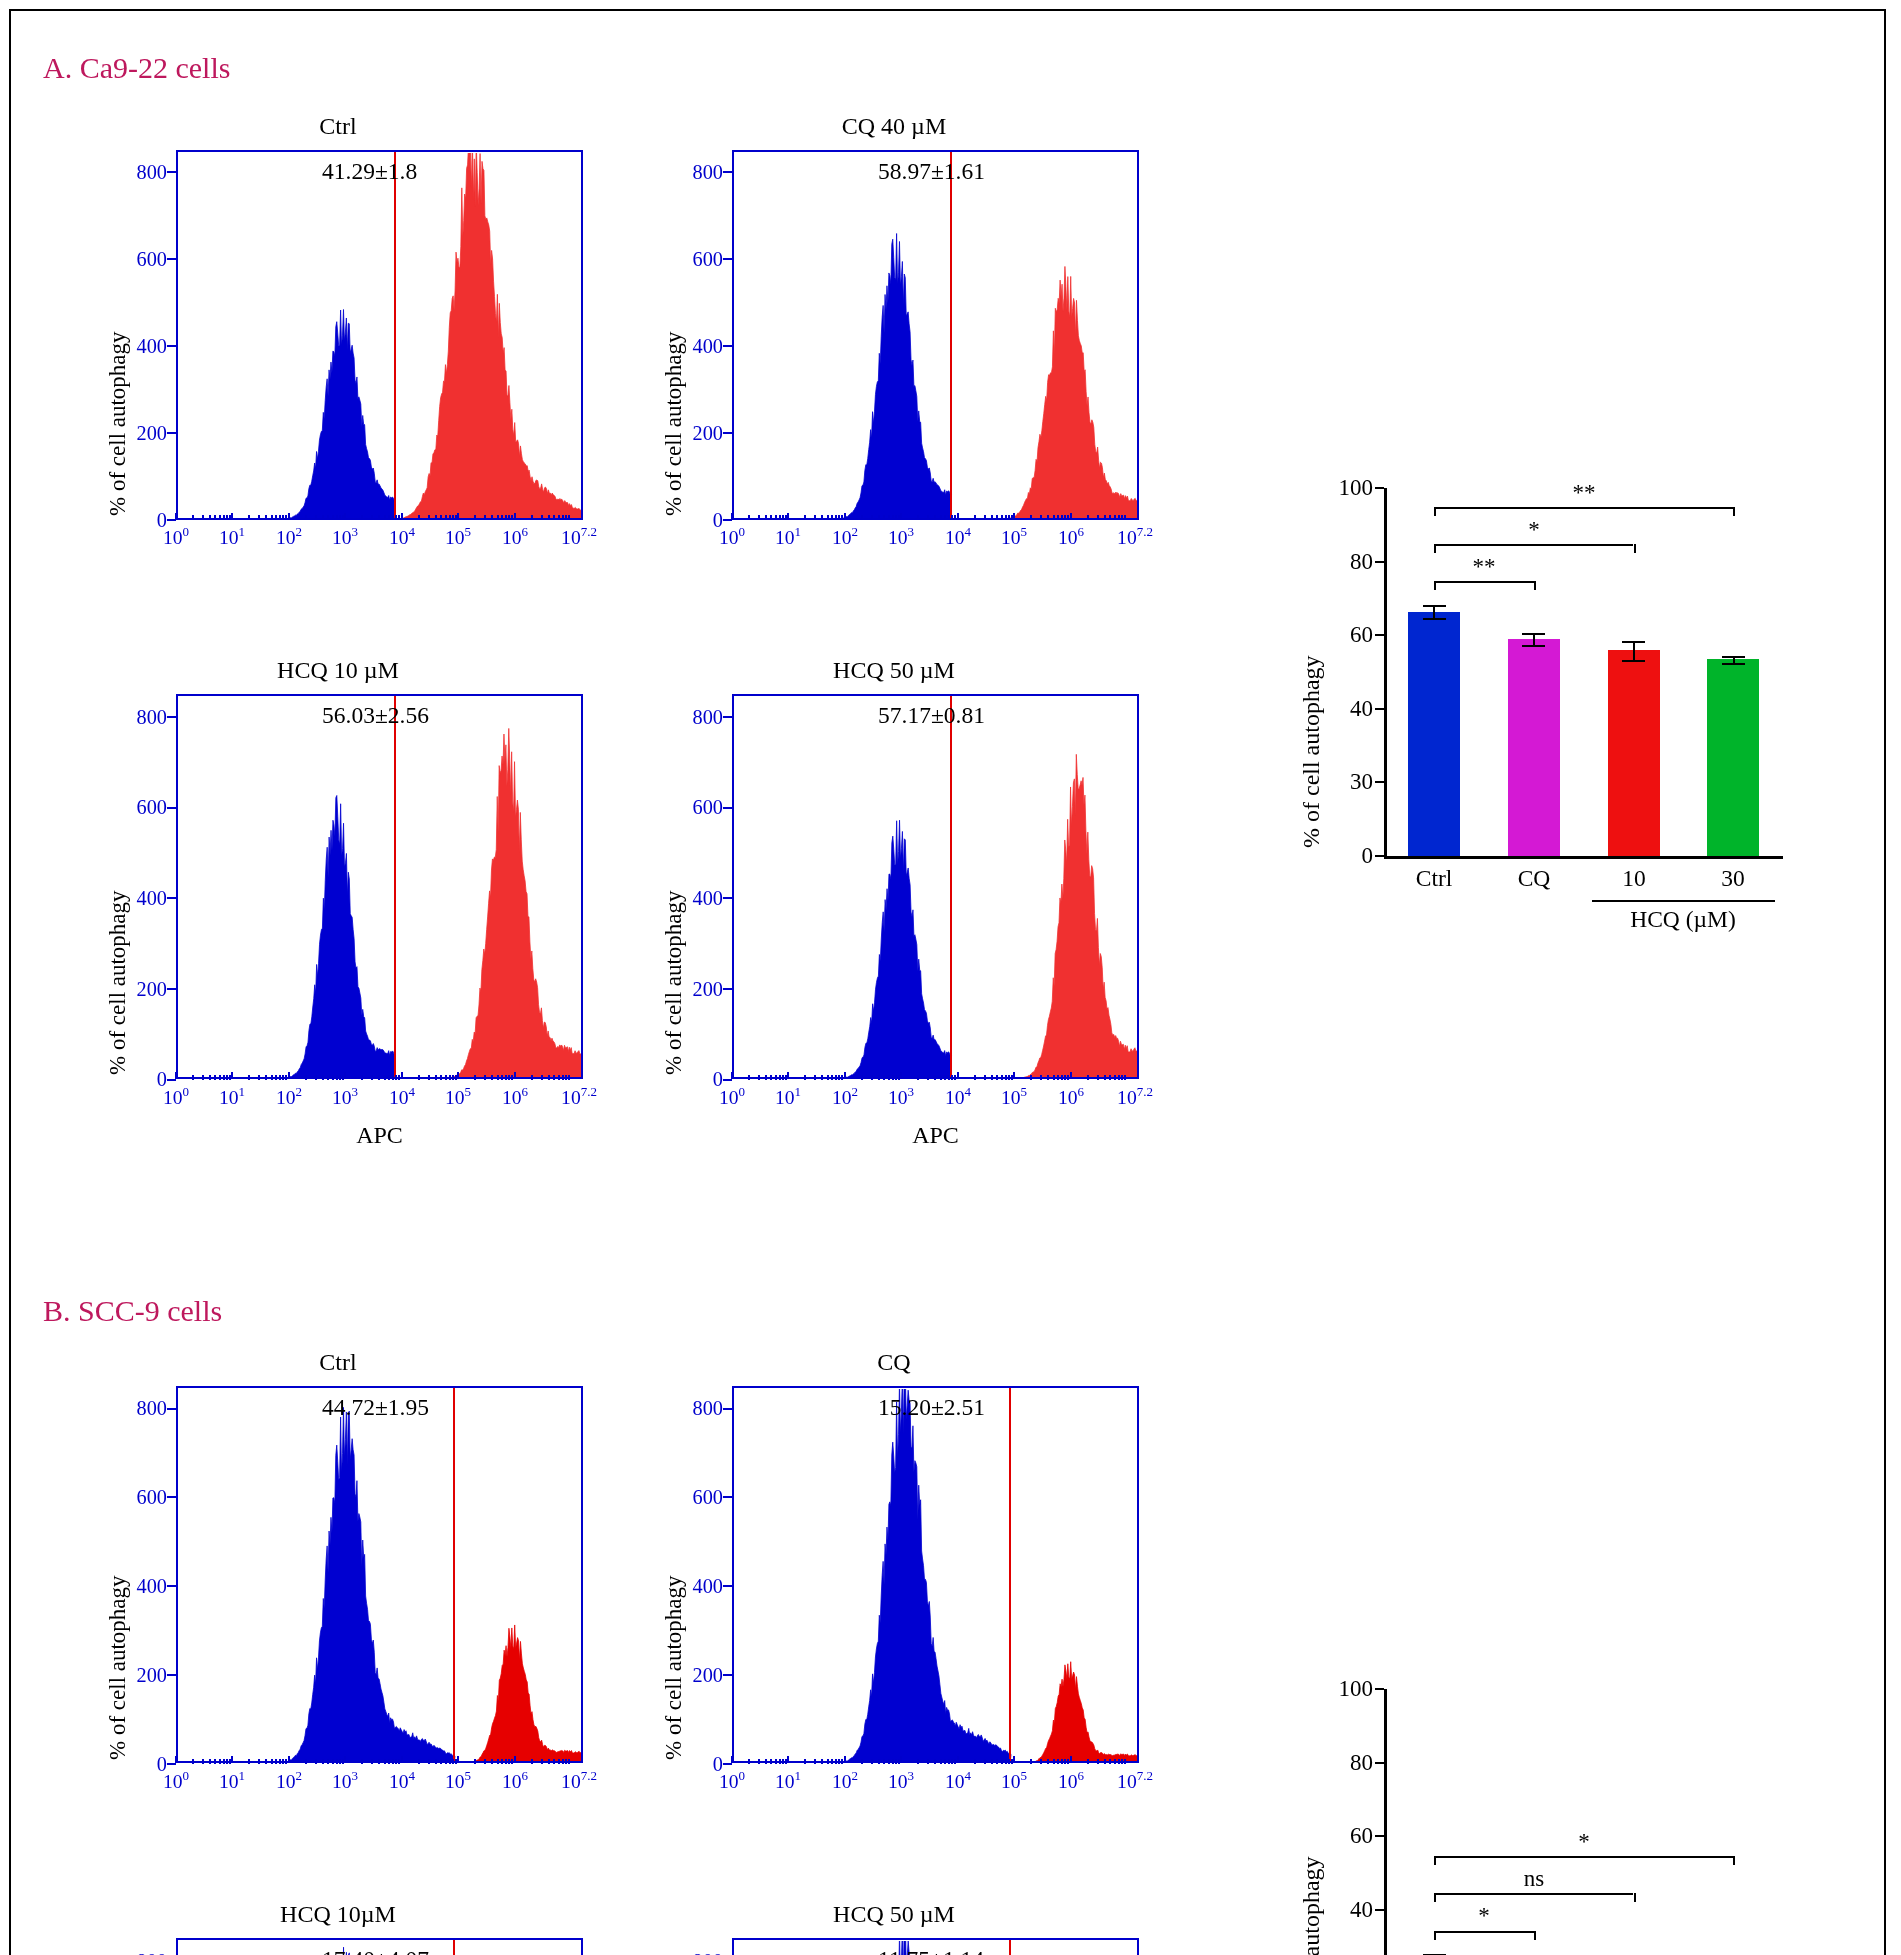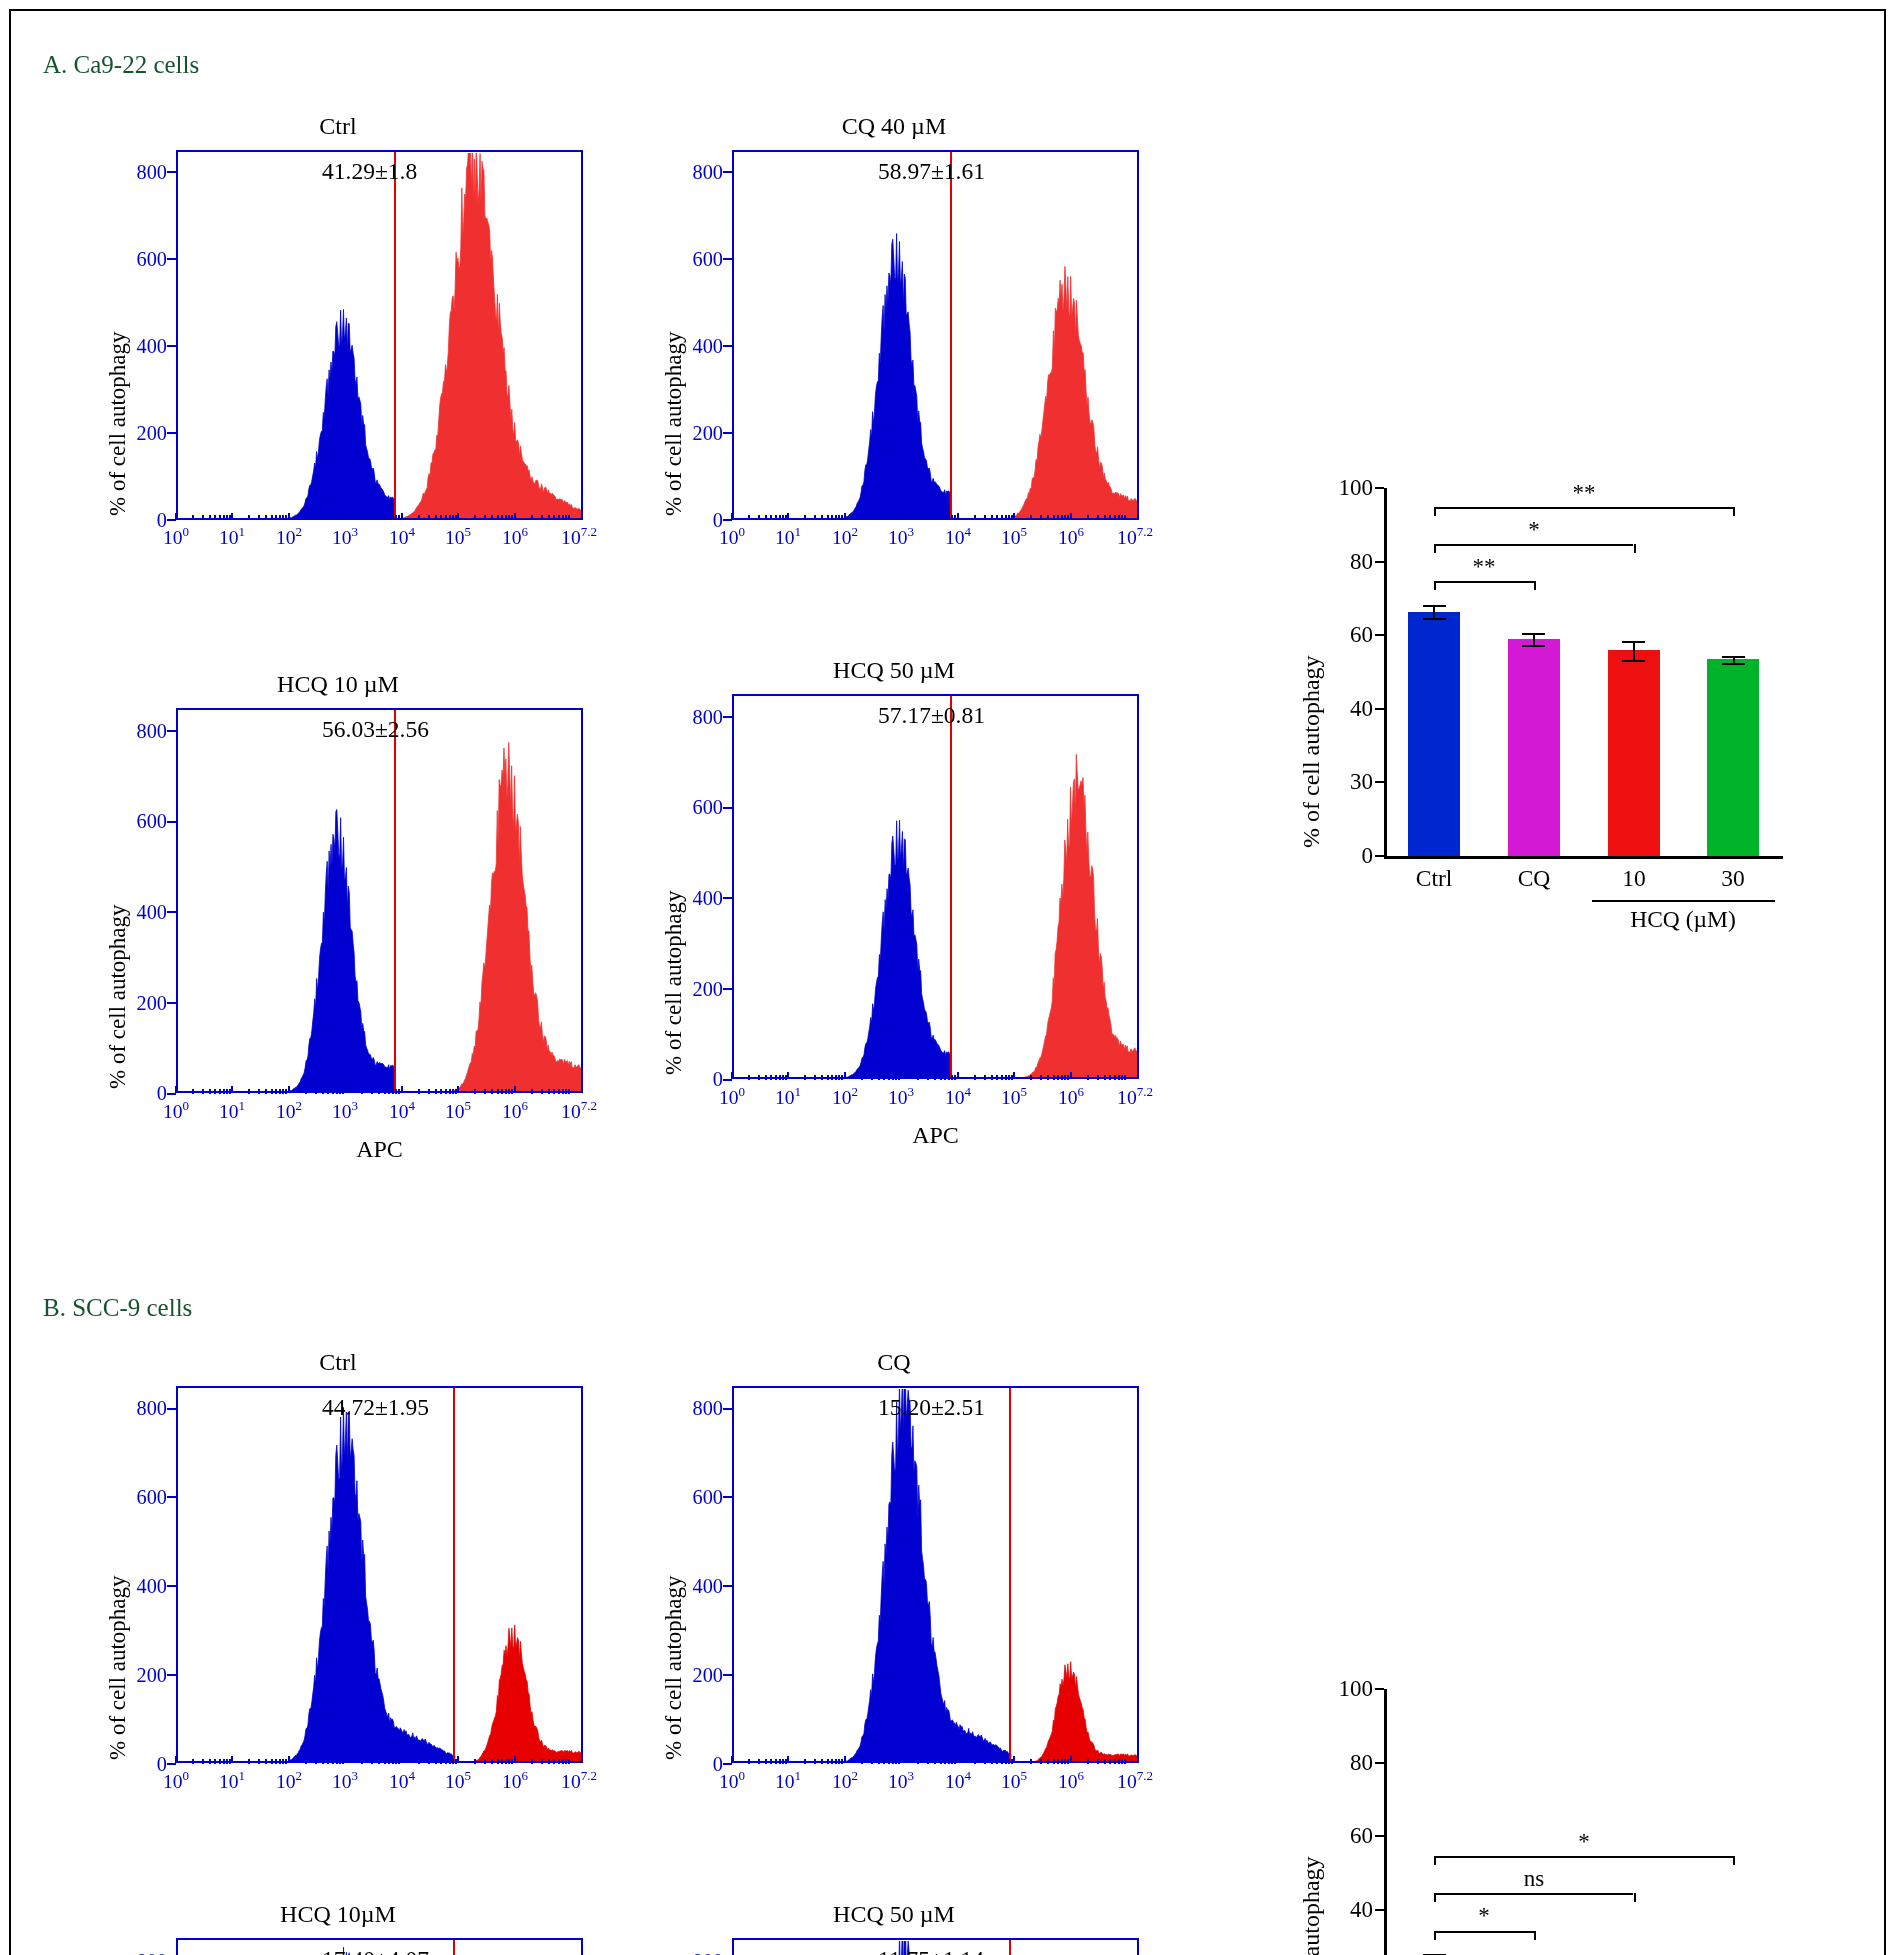--- a/index.html
+++ b/index.html
@@ -17,22 +17,22 @@
     position: absolute;
     left: 8.6px;
     top: 8.6px;
     width: 1877px;
     height: 2542px;
     border: 2.7px solid #000;
     box-sizing: border-box;
   }
   .panel-label {
     position: absolute;
-    font-size: 25px;
-    color: #14532d;
+    font-size: 30px;
+    color: #be185d;
     white-space: nowrap;
     text-align: center;
   }
   
   .flow {
     position: absolute;
   }
   .flow .plot-title {
     position: absolute;
     top: 0;
@@ -363,21 +363,21 @@
     <div class="xminor" style="left: 463px; top: 402px; height: 4.7px;"></div>
     <div class="xminor" style="left: 470px; top: 402px; height: 4.7px;"></div>
     <div class="xminor" style="left: 475px; top: 402px; height: 4.7px;"></div>
     <div class="xminor" style="left: 480px; top: 402px; height: 4.7px;"></div>
     <div class="xminor" style="left: 484px; top: 402px; height: 4.7px;"></div>
     <div class="xminor" style="left: 487px; top: 402px; height: 4.7px;"></div>
     <div class="xminor" style="left: 490px; top: 402px; height: 4.7px;"></div>
     <div class="xtick" style="left: 501px; top: 411px;">10<sup>7.2</sup></div>
     <div class="stat" style="left: 244px; top: 45px;">58.97±1.61</div>
   </div>
-<div class="flow" id="flowA2" style="left:78px; top:657px; width:520px; height:520px;margin-top:14px;">
+<div class="flow" id="flowA2" style="left:78px; top:657px; width:520px; height:520px;">
   <div class="plot-title">HCQ 10 µM</div>
 <div class="ylab" style="left: 27px; top: 418px;">% of cell autophagy</div>
     <div class="axis-box" style="left: 98px; top: 37px; width: 407px; height: 385px;">
       <svg width="404" height="382" style="left: 1.2px; top: 1.2px;" viewBox="0 0 1033 978">
         <path d="M 0 978 L 0 978 L 2.4595238095238097 978 L 4.919047619047619 978 L 7.378571428571428 978 L 9.838095238095239 978 L 12.297619047619047 978 L 14.757142857142856 978 L 17.216666666666665 978 L 19.676190476190477 978 L 22.13571428571429 978 L 24.595238095238095 978 L 27.054761904761904 978 L 29.514285714285712 978 L 31.973809523809525 978 L 34.43333333333333 978 L 36.89285714285714 978 L 39.352380952380955 978 L 41.81190476190476 978 L 44.27142857142858 978 L 46.73095238095238 978 L 49.19047619047619 978 L 51.650000000000006 978 L 54.10952380952381 978 L 56.569047619047616 978 L 59.028571428571425 978 L 61.488095238095234 978 L 63.94761904761905 978 L 66.40714285714284 978 L 68.86666666666666 978 L 71.32619047619048 978 L 73.78571428571428 978 L 76.2452380952381 978 L 78.70476190476191 978 L 81.16428571428571 978 L 83.62380952380953 978 L 86.08333333333333 978 L 88.54285714285716 978 L 91.00238095238096 978 L 93.46190476190476 978 L 95.92142857142858 978 L 98.38095238095238 978 L 100.8404761904762 978 L 103.30000000000001 978 L 105.75952380952381 978 L 108.21904761904761 978 L 110.6785714285714 978 L 113.13809523809523 978 L 115.59761904761903 978 L 118.05714285714285 978 L 120.51666666666667 978 L 122.97619047619047 978 L 125.43571428571428 978 L 127.8952380952381 978 L 130.3547619047619 978 L 132.8142857142857 978 L 135.27380952380952 978 L 137.73333333333332 978 L 140.19285714285712 978 L 142.65238095238095 978 L 145.11190476190478 978 L 147.57142857142856 978 L 150.03095238095239 978 L 152.4904761904762 978 L 154.95 978 L 157.40952380952382 978 L 159.86904761904762 978 L 162.32857142857142 978 L 164.78809523809522 978 L 167.24761904761905 978 L 169.70714285714286 978 L 172.16666666666666 978 L 174.6261904761905 978 L 177.08571428571432 978 L 179.5452380952381 978 L 182.00476190476192 978 L 184.46428571428572 978 L 186.92380952380952 978 L 189.38333333333333 978 L 191.84285714285716 978 L 194.30238095238096 978 L 196.76190476190476 978 L 199.22142857142856 978 L 201.6809523809524 978 L 204.1404761904762 978 L 206.60000000000002 978 L 209.05952380952382 978 L 211.51904761904763 978 L 213.97857142857146 978 L 216.43809523809523 978 L 218.89761904761903 978 L 221.3571428571428 978 L 223.81666666666666 978 L 226.27619047619046 978 L 228.73571428571427 978 L 231.19523809523807 978 L 233.6547619047619 978 L 236.1142857142857 978 L 238.57380952380953 978 L 241.03333333333333 978 L 243.49285714285713 978 L 245.95238095238093 978 L 248.41190476190476 978 L 250.87142857142857 978 L 253.33095238095234 978 L 255.7904761904762 978 L 258.25 978 L 260.7095238095238 978 L 263.1690476190476 978 L 265.6285714285714 976.2502702987522 L 268.08809523809526 976.2190894705462 L 270.54761904761904 976.0505801620587 L 273.00714285714287 975.5126385991113 L 275.46666666666664 975.0528017540626 L 277.92619047619047 974.3880458483361 L 280.38571428571424 973.7410040719077 L 282.84523809523813 972.5792291988647 L 285.3047619047619 971.6289750737861 L 287.76428571428573 971.7945716787948 L 290.22380952380956 969.1842153249064 L 292.68333333333334 967.3460863939353 L 295.1428571428571 965.9212924300671 L 297.60238095238094 963.1619692541674 L 300.06190476190477 963.5120396326066 L 302.5214285714286 959.1488401732105 L 304.9809523809524 956.4863512025225 L 307.4404761904762 951.9356586293372 L 309.9 948.5053131323946 L 312.3595238095238 940.6898733799355 L 314.81904761904764 937.2344280349812 L 317.27857142857147 931.909293030667 L 319.73809523809524 925.998282759358 L 322.1976190476191 913.7013822323229 L 324.65714285714284 895.6119490387381 L 327.1166666666667 892.9659441360752 L 329.57619047619045 883.8362597779345 L 332.03571428571433 853.6304340633977 L 334.4952380952381 837.5582769515736 L 336.95476190476194 836.6847466240308 L 339.4142857142857 818.577894102332 L 341.87380952380954 793.5850705823468 L 344.3333333333333 772.1240693943248 L 346.7928571428571 736.8120420884516 L 349.252380952381 757.7094436316938 L 351.71190476190475 684.730029881459 L 354.17142857142863 715.4114654374208 L 356.63095238095235 681.7295025781124 L 359.0904761904762 633.1132732267121 L 361.54999999999995 609.7192235721781 L 364.00952380952384 595.3546867524283 L 366.4690476190476 592.0877267057904 L 368.92857142857144 515.1013997831192 L 371.3880952380952 544.7317651409774 L 373.84761904761905 469.28467947503697 L 376.3071428571428 415.7559224369493 L 378.76666666666665 384.5626397355461 L 381.2261904761905 462.539314902146 L 383.6857142857143 358.61171355262013 L 386.14523809523814 403.8030682788517 L 388.6047619047619 341.26936337627035 L 391.0642857142857 392.7164752376855 L 393.5238095238095 315.4618381366762 L 395.98333333333335 328.1621608172419 L 398.4428571428571 356.0352114205085 L 400.90238095238095 257.7514005880694 L 403.3619047619048 252.1489148856058 L 405.82142857142856 306.9423865592838 L 408.2809523809524 365.73439070131724 L 410.7404761904761 378.5545555324551 L 413.20000000000005 273.3393393277697 L 415.6595238095238 405.987370671564 L 418.11904761904765 387.73897875315924 L 420.5785714285714 323.13997182433945 L 423.03809523809525 435.2947258130059 L 425.497619047619 424.75453808496536 L 427.9571428571429 400.4760995566604 L 430.41666666666663 506.6105827369718 L 432.87619047619046 448.48112768495935 L 435.3357142857143 466.01003951941857 L 437.79523809523806 554.8448870226157 L 440.2547619047619 560.1582367101144 L 442.7142857142856 564.0746434020703 L 445.17380952380955 595.6632202319242 L 447.6333333333333 618.642810836184 L 450.09285714285716 677.9844130258289 L 452.55238095238093 694.6122964031865 L 455.01190476190476 690.4181964940706 L 457.47142857142853 742.3084742026356 L 459.93095238095236 745.1423911461055 L 462.39047619047614 757.9029681291929 L 464.85 770.6890399062652 L 467.3095238095238 815.1925620458834 L 469.7690476190476 799.7147181403583 L 472.2285714285714 818.7244784244032 L 474.6880952380952 820.928545733576 L 477.14761904761906 855.1417481859233 L 479.6071428571429 862.6851579884201 L 482.06666666666666 868.6358899698761 L 484.5261904761905 877.5777034996088 L 486.98571428571427 878.3379605753448 L 489.4452380952381 880.094613343429 L 491.90476190476187 889.8160426947967 L 494.3642857142857 891.4913826595714 L 496.82380952380953 887.21092174432 L 499.28333333333336 893.9357541853096 L 501.74285714285713 907.1766744662814 L 504.20238095238096 906.1249876774507 L 506.6619047619047 897.6542672815531 L 509.1214285714286 903.4753073271085 L 511.5809523809524 900.2977389485886 L 514.0404761904762 901.1628473068565 L 516.5 902.8696044715631 L 518.9595238095238 902.6797610864248 L 521.4190476190475 902.9798656020745 L 523.8785714285714 906.5489916321226 L 526.3380952380952 911.2591070142647 L 528.797619047619 911.6291142708969 L 531.2571428571428 912.5549953651979 L 533.7166666666667 912.9129693502307 L 536.1761904761905 905.4159251340078 L 538.6357142857144 917.8476933621407 L 541.0952380952381 907.7826935647669 L 543.5547619047619 908.9402501108636 L 546.0142857142857 906.1370242010836 L 548.4738095238096 909.3927580308014 L 550.9333333333333 918.8017072373428 L 553.3928571428571 915.5900798176192 L 552.3680555555555 978 Z" fill="#0000d0" stroke="#0000d0" stroke-width="2"></path>
         <path d="M 550.9333333333333 978 L 550.9333333333333 978 L 553.3928571428571 978 L 555.8523809523809 978 L 558.3119047619048 978 L 560.7714285714285 978 L 563.2309523809523 978 L 565.6904761904763 978 L 568.1500000000001 978 L 570.6095238095238 978 L 573.0690476190476 978 L 575.5285714285715 978 L 577.9880952380953 978 L 580.4476190476191 978 L 582.9071428571428 978 L 585.3666666666667 978 L 587.8261904761905 978 L 590.2857142857142 978 L 592.7452380952382 978 L 595.2047619047619 978 L 597.6642857142858 978 L 600.1238095238095 978 L 602.5833333333334 978 L 605.0428571428572 978 L 607.5023809523809 978 L 609.9619047619047 978 L 612.4214285714286 978 L 614.8809523809524 978 L 617.3404761904761 978 L 619.8 978 L 622.2595238095238 978 L 624.7190476190476 978 L 627.1785714285713 978 L 629.6380952380953 978 L 632.0976190476192 978 L 634.5571428571429 978 L 637.0166666666667 978 L 639.4761904761905 978 L 641.9357142857143 978 L 644.3952380952383 978 L 646.8547619047619 978 L 649.3142857142857 978 L 651.7738095238095 978 L 654.2333333333333 978 L 656.6928571428572 978 L 659.1523809523809 978 L 661.6119047619047 978 L 664.0714285714287 978 L 666.5309523809524 978 L 668.9904761904762 978 L 671.45 978 L 673.9095238095239 978 L 676.3690476190476 978 L 678.8285714285714 978 L 681.2880952380953 978 L 683.7476190476191 978 L 686.2071428571428 976.2417199330308 L 688.6666666666666 975.8598187336186 L 691.1261904761905 975.2609485399604 L 693.5857142857142 974.6859451516748 L 696.0452380952382 974.2271716126492 L 698.504761904762 973.4949373909079 L 700.9642857142858 972.8469581192827 L 703.4238095238095 972.5316197170648 L 705.8833333333333 971.2554673898107 L 708.3428571428573 969.0575785928687 L 710.802380952381 968.2583620434873 L 713.2619047619047 966.7678377435053 L 715.7214285714285 965.7092957840329 L 718.1809523809524 964.0766020944083 L 720.6404761904763 960.9165279191486 L 723.0999999999999 954.482448787961 L 725.5595238095237 955.3028189254283 L 728.0190476190477 950.8262239395519 L 730.4785714285715 944.5595574934365 L 732.9380952380952 940.7808335359075 L 735.3976190476191 931.9718756871144 L 737.8571428571429 925.5913040251827 L 740.3166666666667 915.6060221353591 L 742.7761904761904 907.4830798717198 L 745.2357142857143 900.5282096907257 L 747.6952380952381 899.5102247418511 L 750.1547619047619 876.5242223842273 L 752.6142857142856 882.7909518409508 L 755.0738095238095 857.9002270373704 L 757.5333333333333 861.3980992019312 L 759.9928571428574 821.2540531128815 L 762.452380952381 817.3496215002216 L 764.9119047619048 815.8905128482762 L 767.3714285714286 788.3349411205662 L 769.8309523809525 745.0801107438089 L 772.2904761904763 754.782036575132 L 774.75 698.2112187763944 L 777.2095238095238 674.9834255262215 L 779.6690476190475 645.21262272374 L 782.1285714285714 658.9236799465075 L 784.5880952380952 630.6343084364057 L 787.047619047619 594.7190631860838 L 789.5071428571428 563.0556719875445 L 791.9666666666667 528.0018386739724 L 794.4261904761905 496.3635224101574 L 796.8857142857142 512.5407073283899 L 799.3452380952381 443.0958113685716 L 801.8047619047619 414.52100945918767 L 804.2642857142857 417.9078882914097 L 806.7238095238096 409.792088897369 L 809.1833333333332 410.6592618148908 L 811.6428571428571 390.2501460341675 L 814.1023809523809 254.74977537167683 L 816.5619047619048 348.5901722659207 L 819.0214285714285 175.5889788531025 L 821.4809523809522 194.16141416746564 L 823.9404761904763 187.8642923342827 L 826.4000000000001 151.15529477864231 L 828.8595238095238 173.74191328426366 L 831.3190476190476 94.81499605374574 L 833.7785714285715 165.66785674655273 L 836.2380952380953 122.44564918198432 L 838.697619047619 227.56212769981983 L 841.1571428571428 186.0819553052837 L 843.6166666666667 80.52466006436214 L 846.0761904761905 159.83341730910763 L 848.5357142857142 248.4191001572483 L 850.995238095238 140.28699948857934 L 853.4547619047619 266.1766149331686 L 855.9142857142858 294.5574656613169 L 858.3738095238095 165.55171058956967 L 860.8333333333333 307.7215451936752 L 863.2928571428572 288.68880792623713 L 865.7523809523809 263.7664708651266 L 868.2119047619047 287.10346013374 L 870.6714285714286 398.3078104022575 L 873.1309523809523 295.4727601686973 L 875.5904761904761 365.7020108855115 L 878.05 420.151287268534 L 880.5095238095238 442.00996704609963 L 882.9690476190476 457.61679046999257 L 885.4285714285712 471.0792006891401 L 887.8880952380953 498.0486545038421 L 890.3476190476191 503.756834727209 L 892.8071428571429 563.0539003381543 L 895.2666666666667 562.7764545703841 L 897.7261904761905 627.1470328027292 L 900.1857142857143 670.4618775819765 L 902.6452380952381 650.1961611382428 L 905.1047619047619 694.603048001276 L 907.5642857142857 722.8190186460448 L 910.0238095238095 730.3669745719999 L 912.4833333333333 721.4469441088585 L 914.9428571428571 729.7906682254197 L 917.4023809523809 744.1201589828834 L 919.8619047619047 787.8610024374423 L 922.3214285714287 807.749643605902 L 924.7809523809523 810.338480563067 L 927.2404761904762 795.8430513022203 L 929.7 828.4116963073634 L 932.1595238095239 848.1612642580403 L 934.6190476190476 832.2993144015096 L 937.0785714285713 833.6459928374601 L 939.5380952380953 844.1706124644304 L 941.9976190476191 868.0152486154986 L 944.4571428571428 855.0376027533368 L 946.9166666666666 871.0524797218455 L 949.3761904761903 871.8299638775217 L 951.8357142857142 879.9534890265589 L 954.2952380952381 873.426867785285 L 956.754761904762 880.6844684724982 L 959.2142857142858 882.8522030746534 L 961.6738095238095 887.439476288903 L 964.1333333333333 898.3085728696777 L 966.5928571428572 898.5658583297802 L 969.052380952381 894.5951831853761 L 971.5119047619047 897.1214069699631 L 973.9714285714285 890.6744427087865 L 976.4309523809524 893.9422726993079 L 978.8904761904762 890.8455845458434 L 981.3499999999999 895.2622804415422 L 983.8095238095237 904.9241824446058 L 986.2690476190477 891.693764529143 L 988.7285714285714 897.8824605991758 L 991.1880952380952 897.2715277281762 L 993.6476190476191 895.4375294797321 L 996.1071428571429 907.4154192175868 L 998.5666666666667 896.5623110776503 L 1001.0261904761903 904.9377846341459 L 1003.4857142857143 897.5704411782775 L 1005.9452380952381 912.8262601220589 L 1008.4047619047619 913.1535162930497 L 1010.8642857142856 912.5343889888094 L 1013.3238095238094 905.5899126832674 L 1015.7833333333333 911.2174576925469 L 1018.2428571428572 912.1552537057257 L 1020.702380952381 907.955577972212 L 1023.1619047619048 905.3257054204715 L 1025.6214285714286 913.2202280870524 L 1028.0809523809523 913.9544175354521 L 1030.5404761904763 921.3539632081671 L 1033 913.3106480541334 L 1033 978 Z" fill="#f03030" stroke="#f03030" stroke-width="2"></path>
       </svg>
       <div class="gate-line" style="left: 216px;"></div>
     </div>
     <div class="ytick" style="right: 431px; top: 422px;">0</div>

